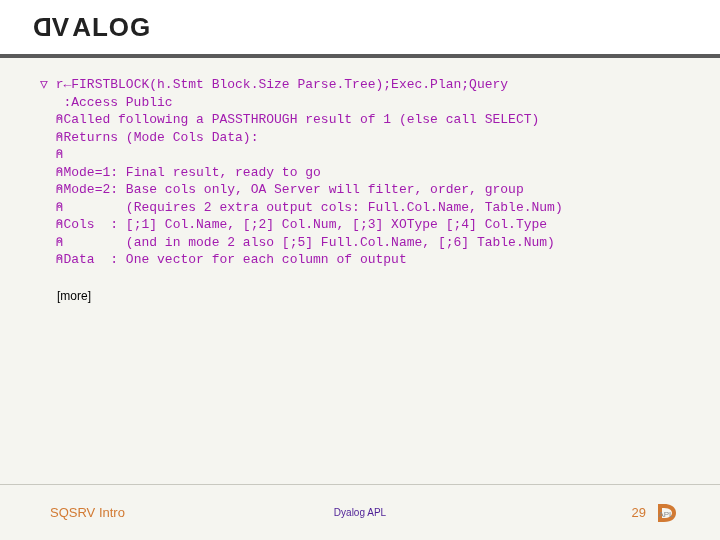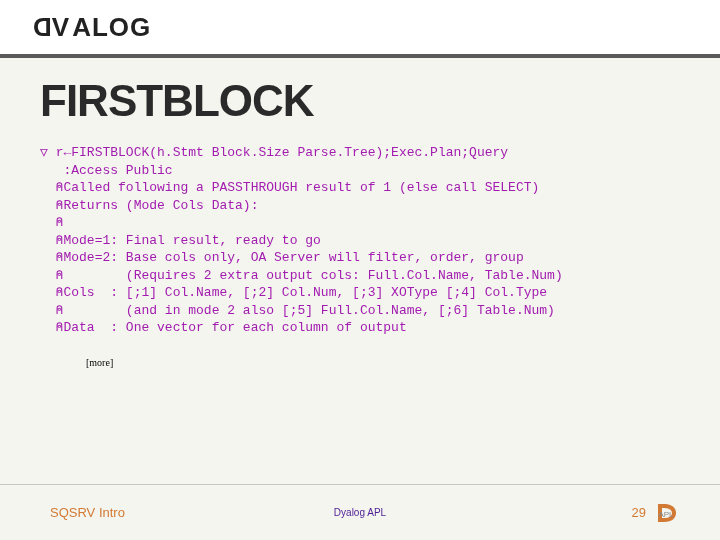--- a/index.html
+++ b/index.html
@@ -45,24 +45,24 @@
     letter-spacing: -1px;
   }
   .code {
     font-family: "Courier New", monospace;
     font-size: 13px;
     line-height: 1.35;
     color: #a21caf;
     white-space: pre;
   }
   .more {
-    font-family: Liberation Serif, serif;
-    font-size: 10px;
+    font-family: Liberation Sans, sans-serif;
+    font-size: 12px;
     margin-top: 20px;
-    margin-left: 46px;
+    margin-left: 17px;
   }
   .footer {
     position: absolute;
     bottom: 0;
     left: 0;
     right: 0;
     height: 56px;
     border-top: 1px solid #c8c8c0;
     display: flex;
     align-items: center;
@@ -96,21 +96,20 @@
 </style>
 </head>
 <body>
 
 <div class="header">
   <div class="logo"><span class="flip">D</span>V<span style="letter-spacing:1px">ALOG</span></div>
 </div>
 <div class="header-rule"></div>
 
 <div class="content">
-  <h1>FIRSTBLOCK</h1>
 
   <div class="code"><span>▽</span><span> r←FIRSTBLOCK(h.Stmt Block.Size Parse.Tree);Exec.Plan;Query</span>
 <span>   :Access Public</span>
 <span>  ⍝Called following a PASSTHROUGH result of 1 (else call SELECT)</span>
 <span>  ⍝Returns (Mode Cols Data):</span>
 <span>  ⍝</span>
 <span>  ⍝Mode=1: Final result, ready to go</span>
 <span>  ⍝Mode=2: Base cols only, OA Server will filter, order, group</span>
 <span>  ⍝        (Requires 2 extra output cols: Full.Col.Name, Table.Num)</span>
 <span>  ⍝Cols  : [;1] Col.Name, [;2] Col.Num, [;3] XOType [;4] Col.Type</span>

